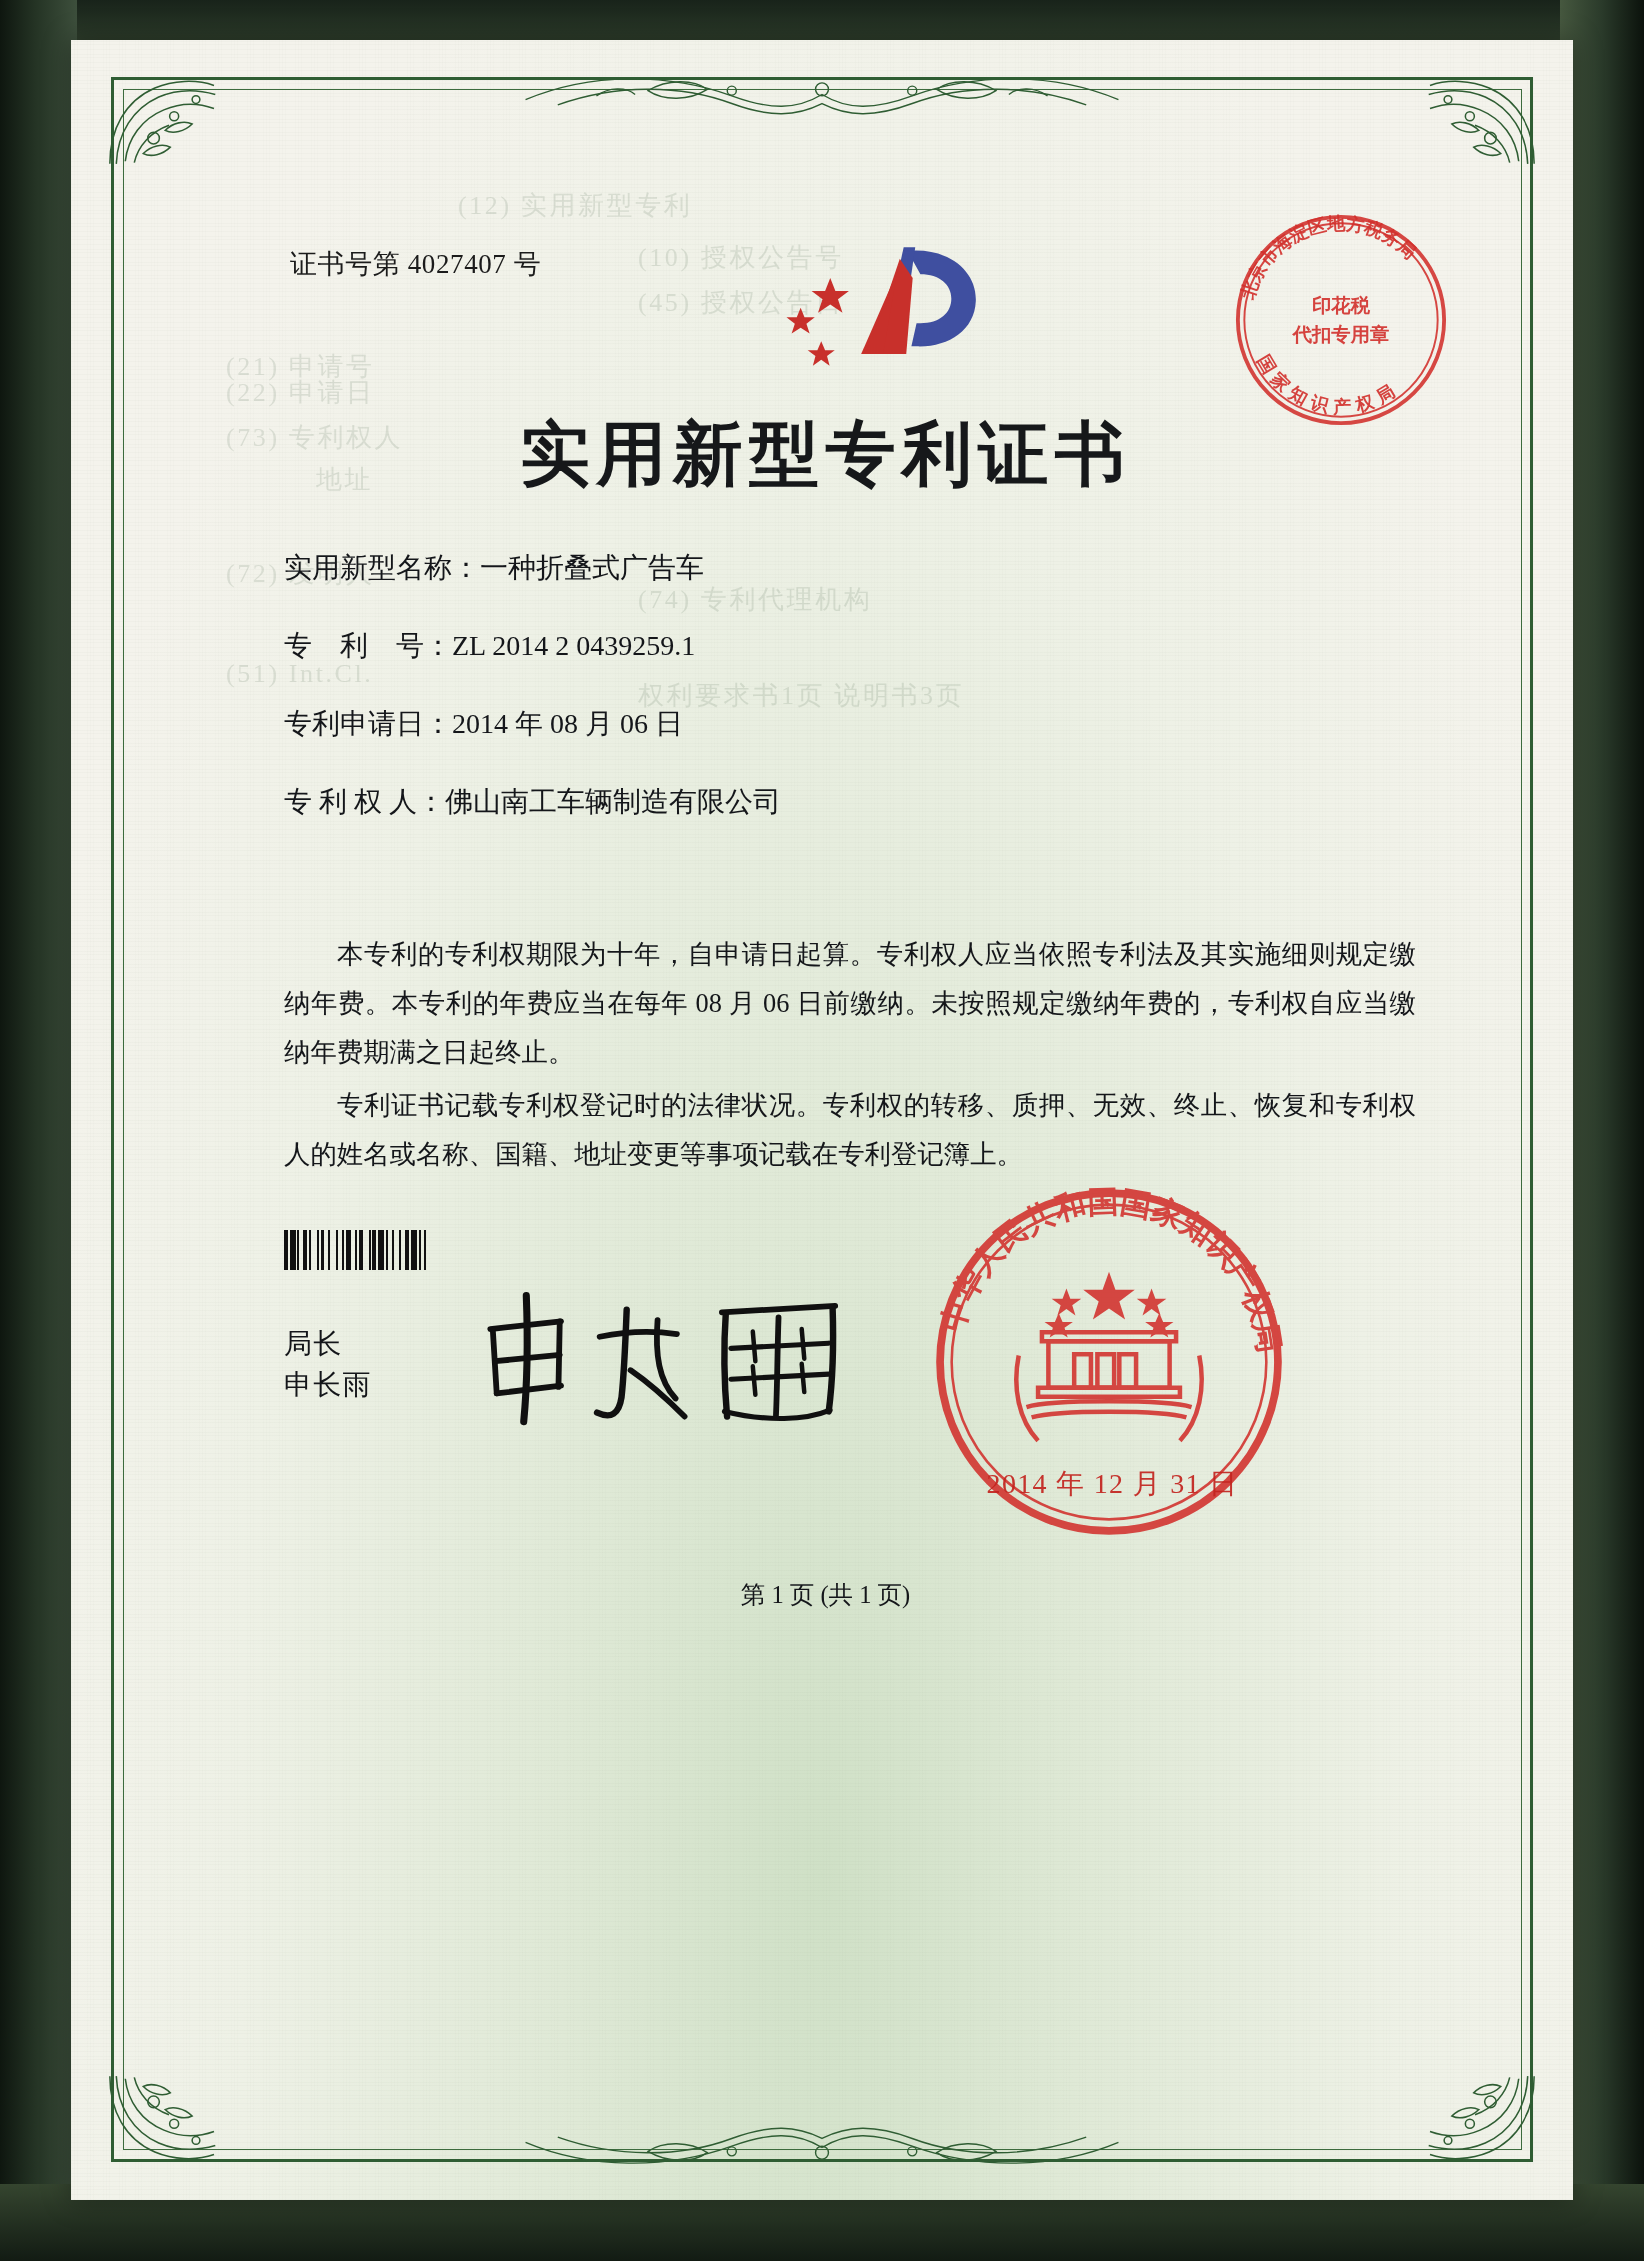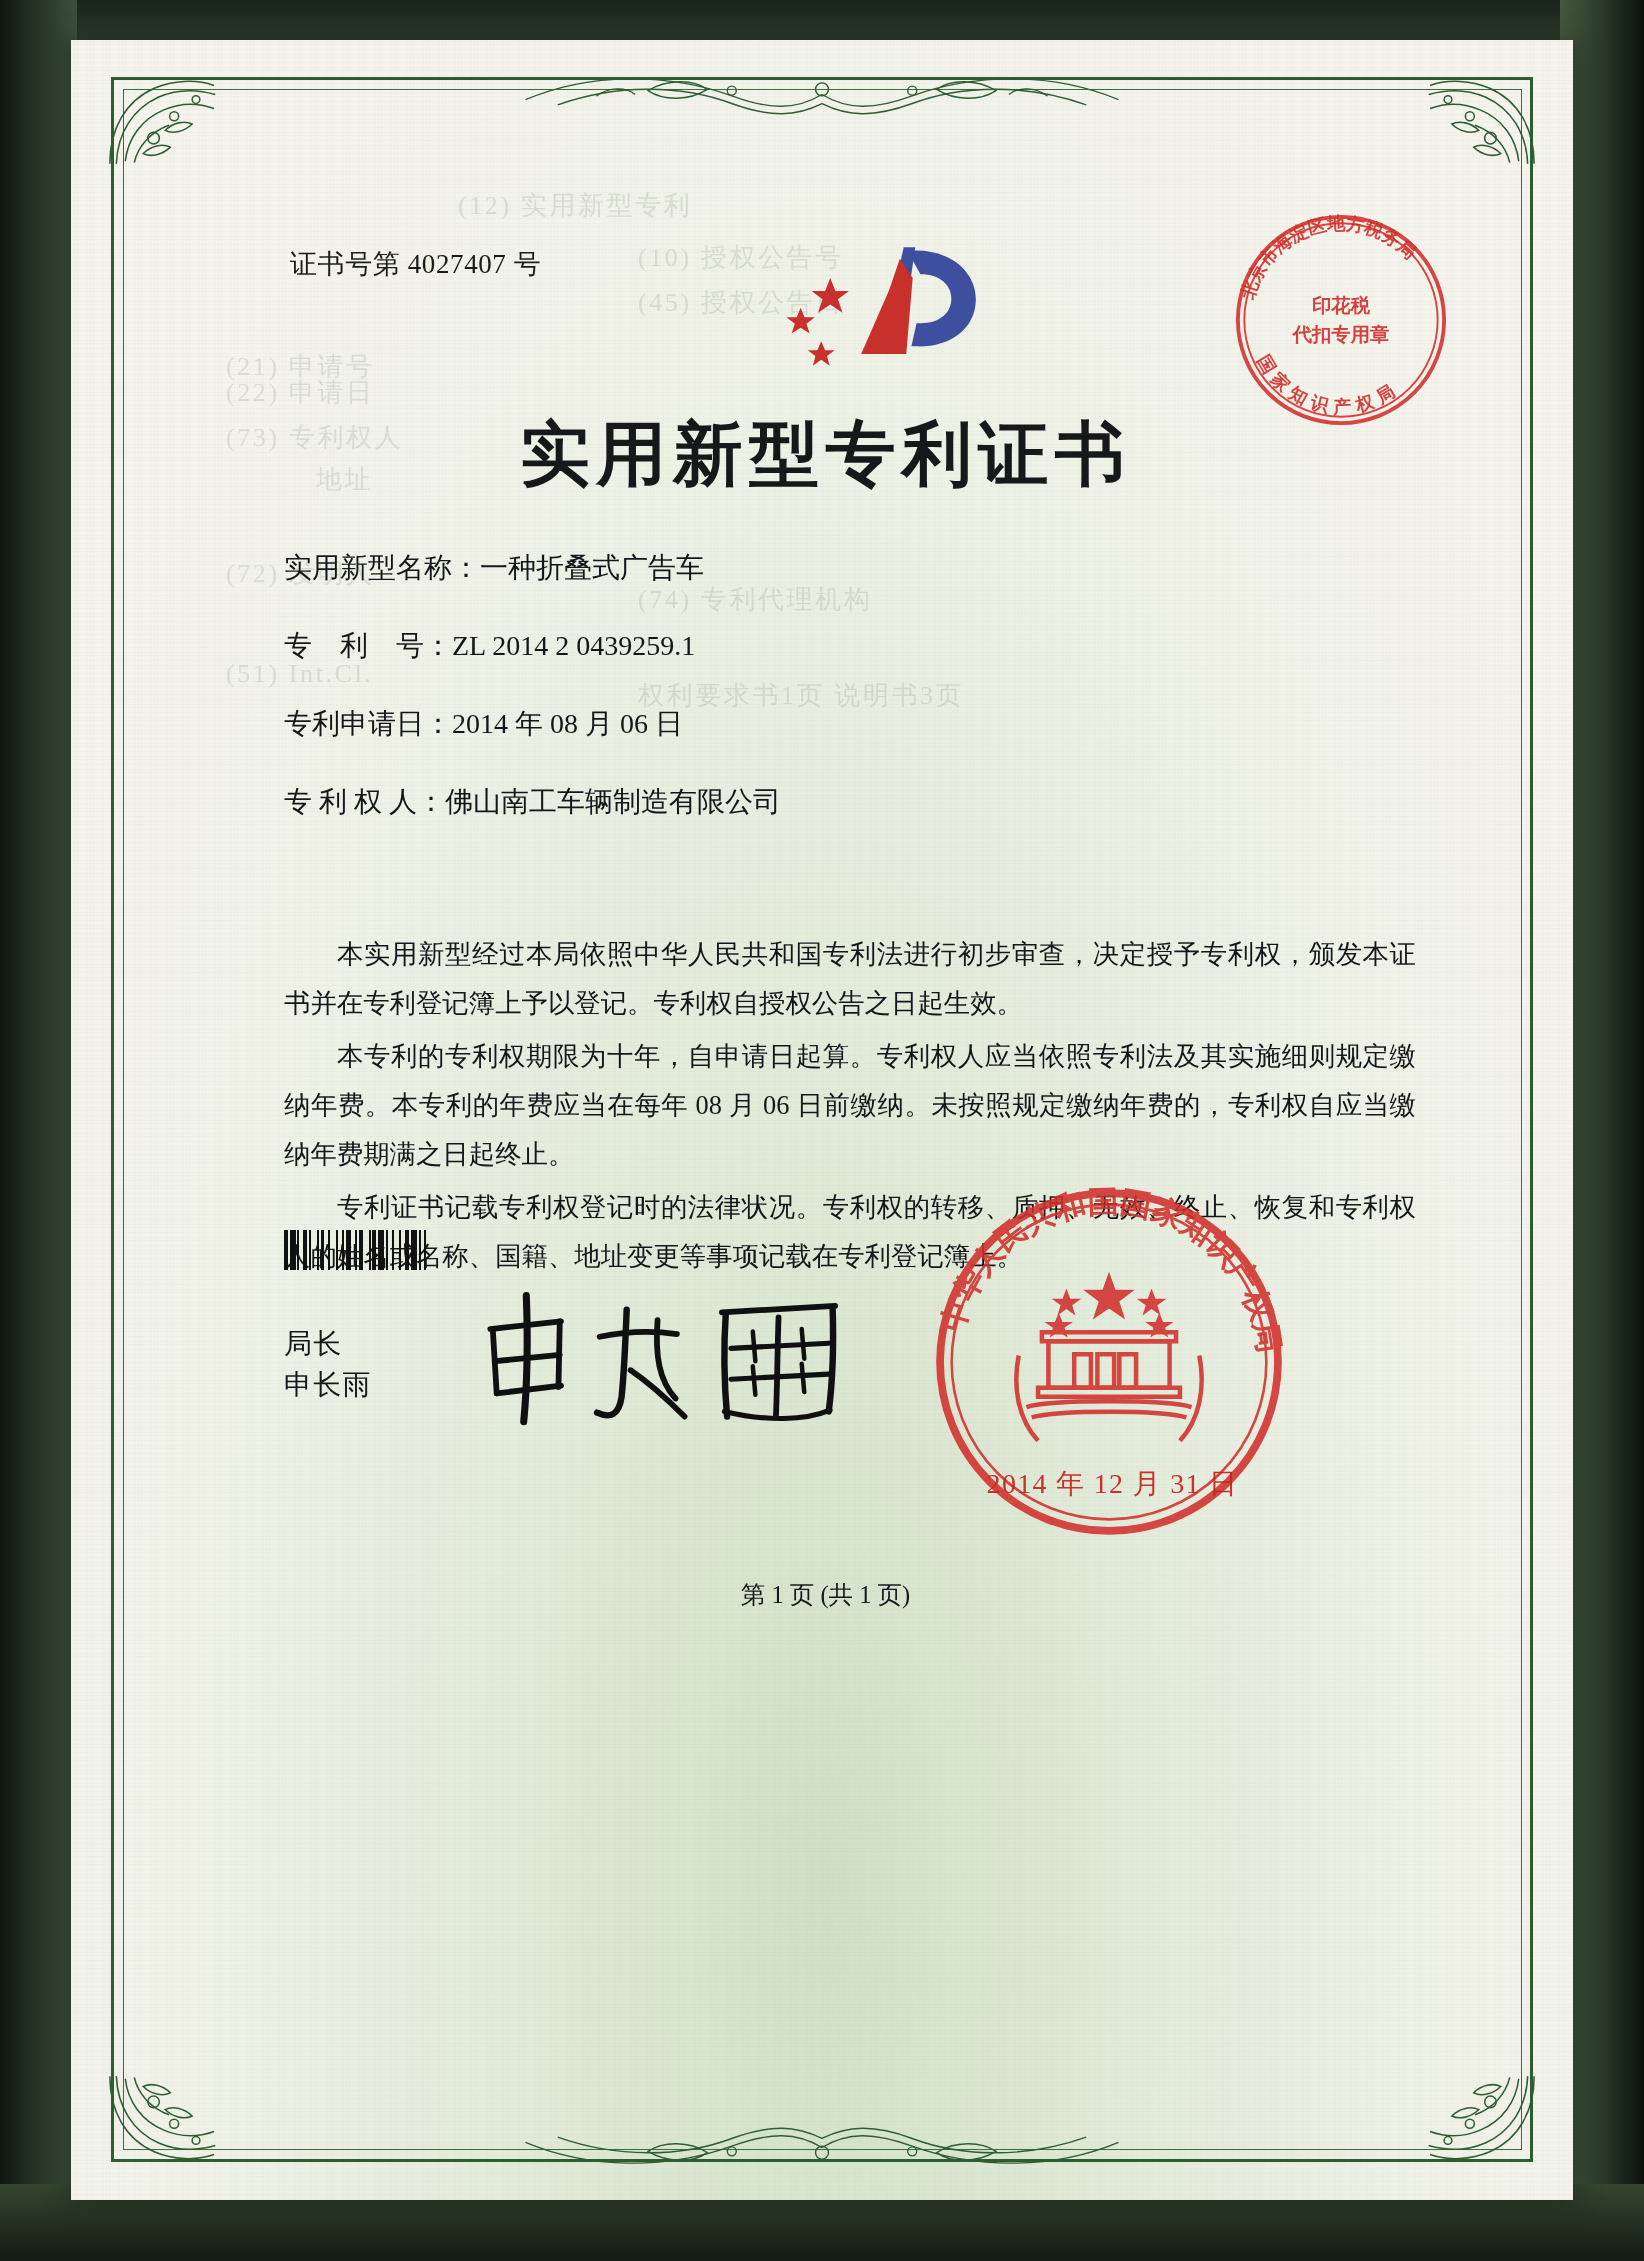--- a/index.html
+++ b/index.html
@@ -437,21 +437,20 @@
       <div class="title">实用新型专利证书</div>
 
       <div class="fields" id="fields">
           <div class="field-row"><span class="field-label">实用新型名称：</span><span class="field-value">一种折叠式广告车</span></div>
           <div class="field-row"><span class="field-label">专　利　号：</span><span class="field-value">ZL 2014 2 0439259.1</span></div>
           <div class="field-row"><span class="field-label">专利申请日：</span><span class="field-value">2014 年 08 月 06 日</span></div>
           <div class="field-row"><span class="field-label">专 利 权 人：</span><span class="field-value">佛山南工车辆制造有限公司</span></div>
         </div>
 
       <div class="body-text" id="body-text">
-          <p>本实用新型经过本局依照中华人民共和国专利法进行初步审查，决定授予专利权，颁发本证书并在专利登记簿上予以登记。专利权自授权公告之日起生效。</p>
           <p>本专利的专利权期限为十年，自申请日起算。专利权人应当依照专利法及其实施细则规定缴纳年费。本专利的年费应当在每年 08 月 06 日前缴纳。未按照规定缴纳年费的，专利权自应当缴纳年费期满之日起终止。</p>
           <p>专利证书记载专利权登记时的法律状况。专利权的转移、质押、无效、终止、恢复和专利权人的姓名或名称、国籍、地址变更等事项记载在专利登记簿上。</p>
         </div>
 
       <div class="barcode" id="barcode">
           <i style="width: 3.9px; background: rgb(17, 17, 17);"></i>
           <i style="width: 1.9px; background: transparent;"></i>
           <i style="width: 5.8px; background: rgb(17, 17, 17);"></i>
           <i style="width: 1.9px; background: transparent;"></i>
           <i style="width: 1.9px; background: rgb(17, 17, 17);"></i>

